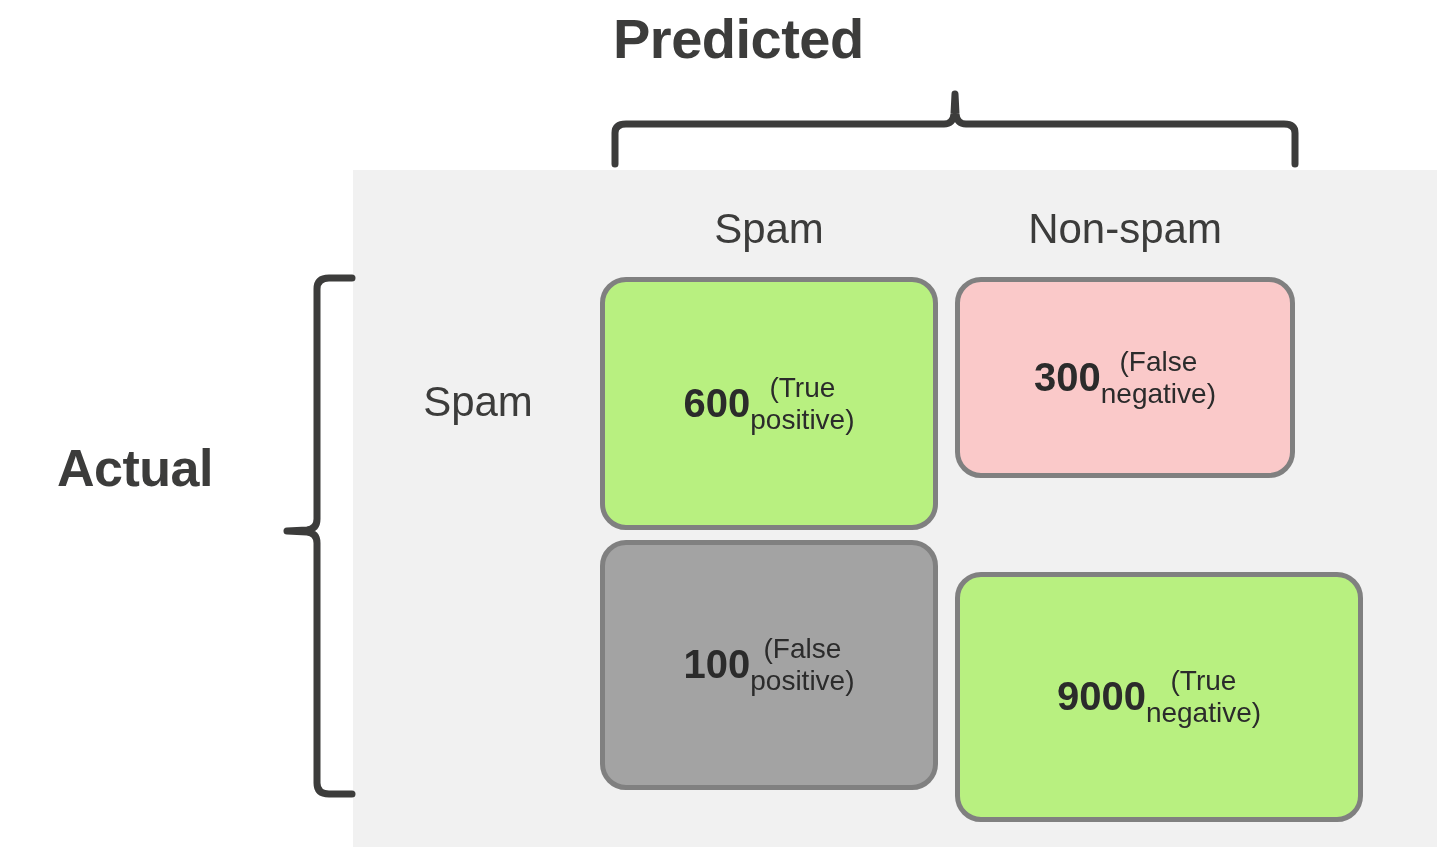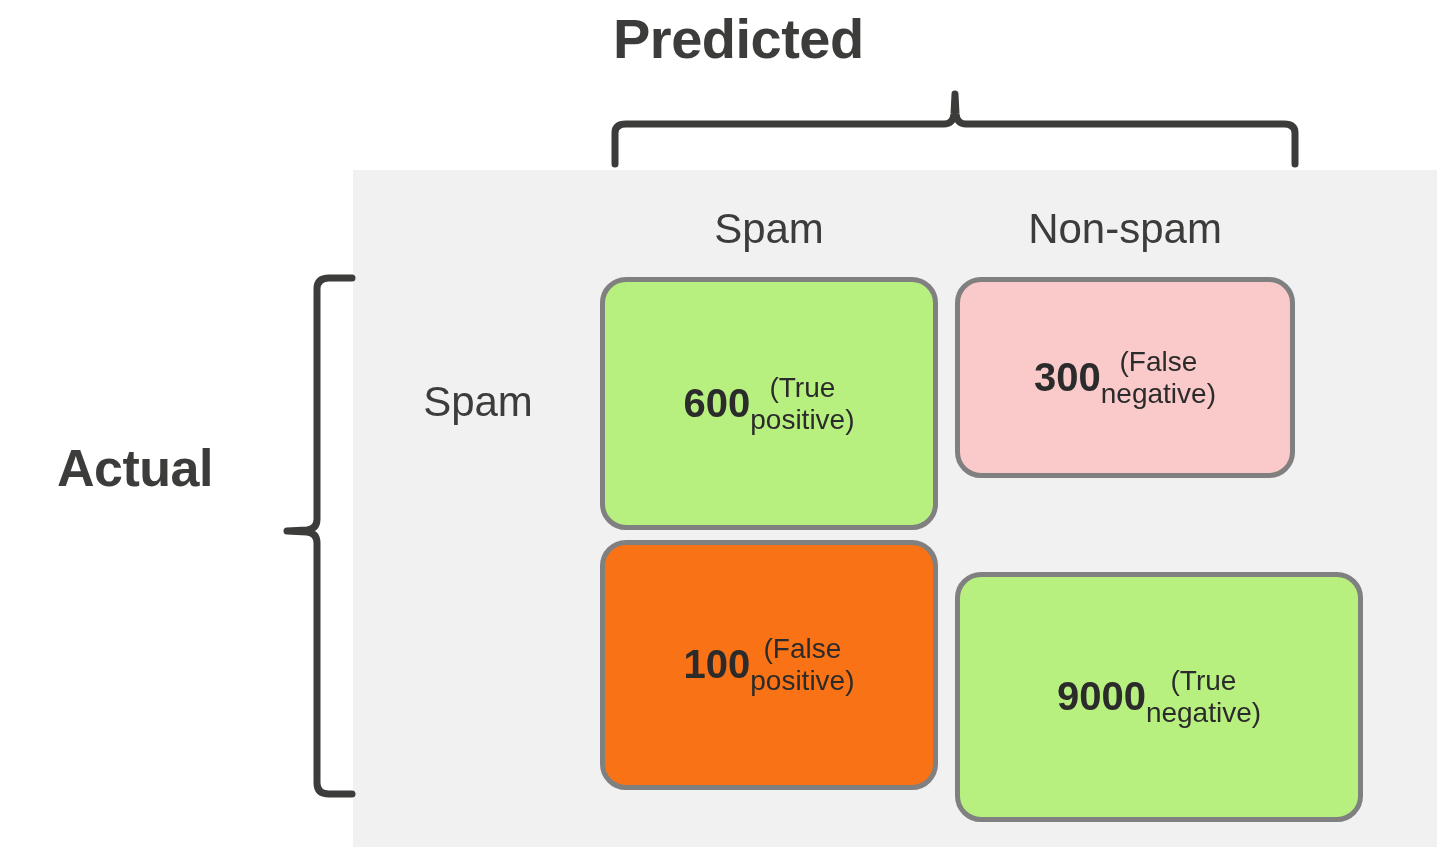--- a/index.html
+++ b/index.html
@@ -112,21 +112,21 @@
     letter-spacing: 0px;
   }
   .cell .label {
     font-size: 28px;
     font-weight: normal;
     max-width: 86%;
   }
 
   .cell.tp { left: 600px;  top: 277px; width: 338px; height: 253px; background: #b8f080; }
   .cell.fn { left: 955px;  top: 277px; width: 340px; height: 201px; background: #fac9c9; }
-  .cell.fp { left: 600px;  top: 540px; width: 338px; height: 250px; background: #f97316; }
+  .cell.fp { left: 600px;  top: 540px; width: 338px; height: 250px; background: #a3a3a3; }
   .cell.tn { left: 955px;  top: 528px; width: 408px; height: 250px; background: #b8f080; margin-top: 44px; }
 </style>
 </head>
 <body>
 
 <div id="stage">
 
   <div class="panel"></div>
 
   <div class="title-predicted">Predicted</div>

